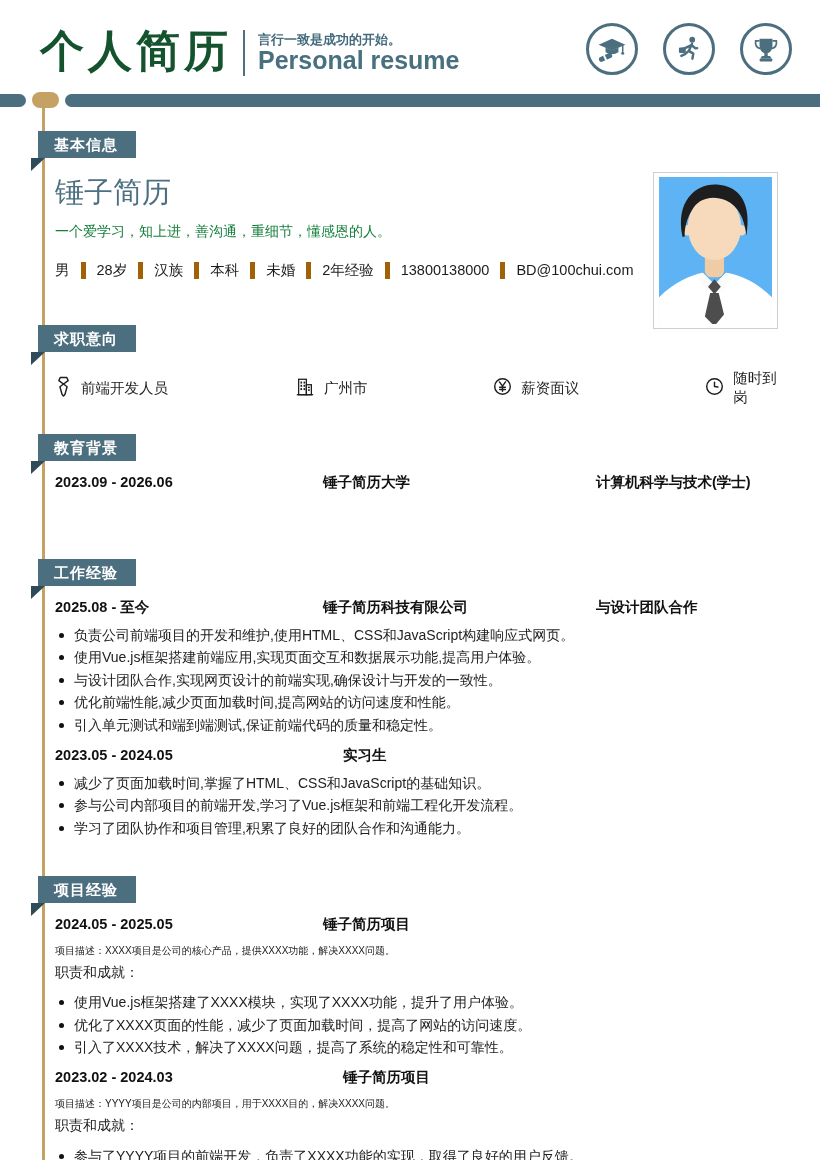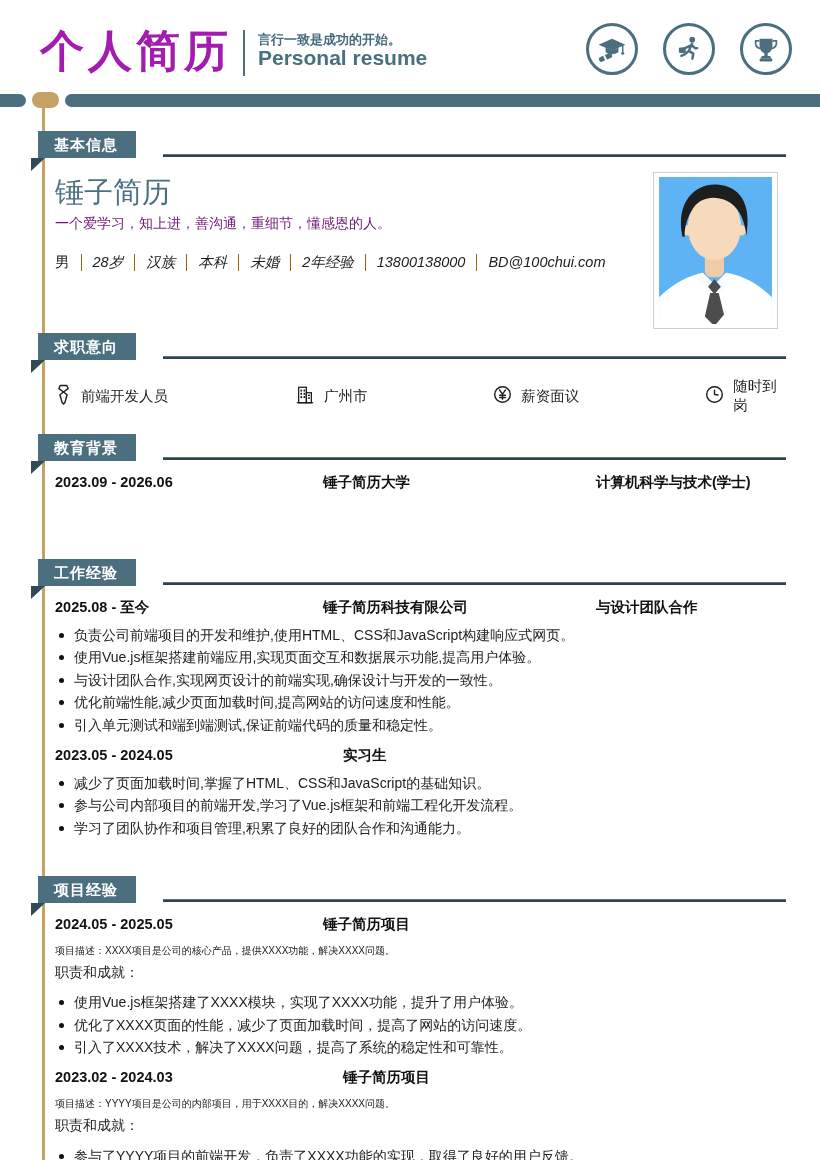--- a/index.html
+++ b/index.html
@@ -6,56 +6,56 @@
   html,body { width:820px; height:1160px; }
   body {
     position: relative;
     overflow: hidden;
     background: #ffffff;
     font-family: "Liberation Sans", "DejaVu Sans", sans-serif;
     color: #222;
   }
   
   .hdr-title { position:absolute; left:40px; top:22px; font-size:44px; font-weight:700;
-               color:#a21caf; letter-spacing:4px; }
+               color:#14532d; letter-spacing:4px; }
   .hdr-divider { position:absolute; left:243px; top:30px; width:2px; height:46px; background:#4c7082; }
   .hdr-tagline { position:absolute; left:258px; top:31px; font-size:13px; font-weight:700; color:#456b7d;font-family:Liberation Serif, serif; }
-  .hdr-subtitle { position:absolute; left:258px; top:46px; font-size:21px; font-weight:600; color:#48707f; }
+  .hdr-subtitle { position:absolute; left:258px; top:46px; font-size:25px; font-weight:600; color:#48707f; }
   .hdr-icons { position:absolute; right:28px; top:23px; display:flex; gap:25px; }
   .circle-icon { width:52px; height:52px; border:3px solid #4c6f80; border-radius:50%;
                  display:flex; align-items:center; justify-content:center; background:#fff; }
   
   .bar-seg-left  { position:absolute; left:0;  top:94px; width:26px; height:13px; background:#4c6f80; border-radius:0 7px 7px 0; }
   .bar-seg-gold  { position:absolute; left:32px; top:92px; width:27px; height:16px; background:#c5a263; border-radius:8px; }
   .bar-seg-right { position:absolute; left:65px; top:94px; right:0; height:13px; background:#4c6f80; border-radius:7px 0 0 7px; }
   .gold-line { position:absolute; left:42px; top:104px; bottom:0; width:3px; background:#c5a263; }
   
   .section { position:absolute; left:0; right:0; }
   .sec-basic  { top:131px; }
-  .sec-intent { top:333px; }
+  .sec-intent { top:325px; }
   .sec-edu    { top:434px; }
   .sec-work   { top:559px; }
   .sec-proj   { top:876px; }
-  .sec-head { display:flex; align-items:center; margin:0 34px 0 38px; height:27px; position:relative; z-index:2; }
+  .sec-head { display:flex; align-items:flex-start; margin:0 34px 0 38px; height:27px; position:relative; z-index:2;flex-direction:column; }
   .ribbon { position:relative; background:#4c6f80; color:#fff; font-size:15px; font-weight:700;
             letter-spacing:1px; line-height:27px; padding:0 18px 0 16px; }
   .ribbon-fold { position:absolute; left:-7px; top:100%; width:14px; height:13px;
                  background:#2f4b59; clip-path:polygon(0 0,100% 0,0 100%); }
   .echo1 { width:8px; margin-left:4px; background:#4c6f80; border-radius:2px; }
   .echo2 { width:8px; margin-left:4px; background:#b7c5cc; border-radius:2px; }
   .rule { flex:1; align-self:flex-end; height:3px; margin:0 0 1px 3px;
           background:#5a7482; border-bottom:2px solid #33424c; }
   .content { margin:0 35px 0 55px; position:relative; }
   
   .person-name { margin-top:15px; font-size:29px; font-weight:500; color:#4c7082; }
-  .summary { margin-top:2px; font-size:14px; color:#701a75; }
+  .summary { margin-top:10px; font-size:14px; color:#15803d; }
   .details { margin-top:21px; display:flex; align-items:center; font-size:14.5px; color:#1c1c1c; }
   .details .seg { padding:0 11px; line-height:17px; }
   .details .seg:first-child { padding-left:0; }
-  .details .seg + .seg { border-left:1px solid #a16207;font-style:italic; }
+  .details .seg + .seg { border-left:5px solid #a16207; }
   .photo { position:absolute; left:653px; top:41px; width:125px; height:157px;
            background:#fff; border:1px solid #cfcfcf; padding:4px; z-index:1; }
   
   .intent-row { display:flex; align-items:center; margin:17px 35px 0 55px; font-size:14.5px; color:#1e1e1e;gap:22px; }
   .intent-item { display:flex; align-items:center; gap:9px; }
   .intent-item:nth-child(1){ width:235px; } .intent-item:nth-child(2){ width:190px; }
   .intent-item:nth-child(3){ width:205px; }
   
   .entry-head { display:grid; grid-template-columns:240px 245px 1fr;
                 font-size:14.5px; font-weight:700; color:#111; line-height:18px; }

